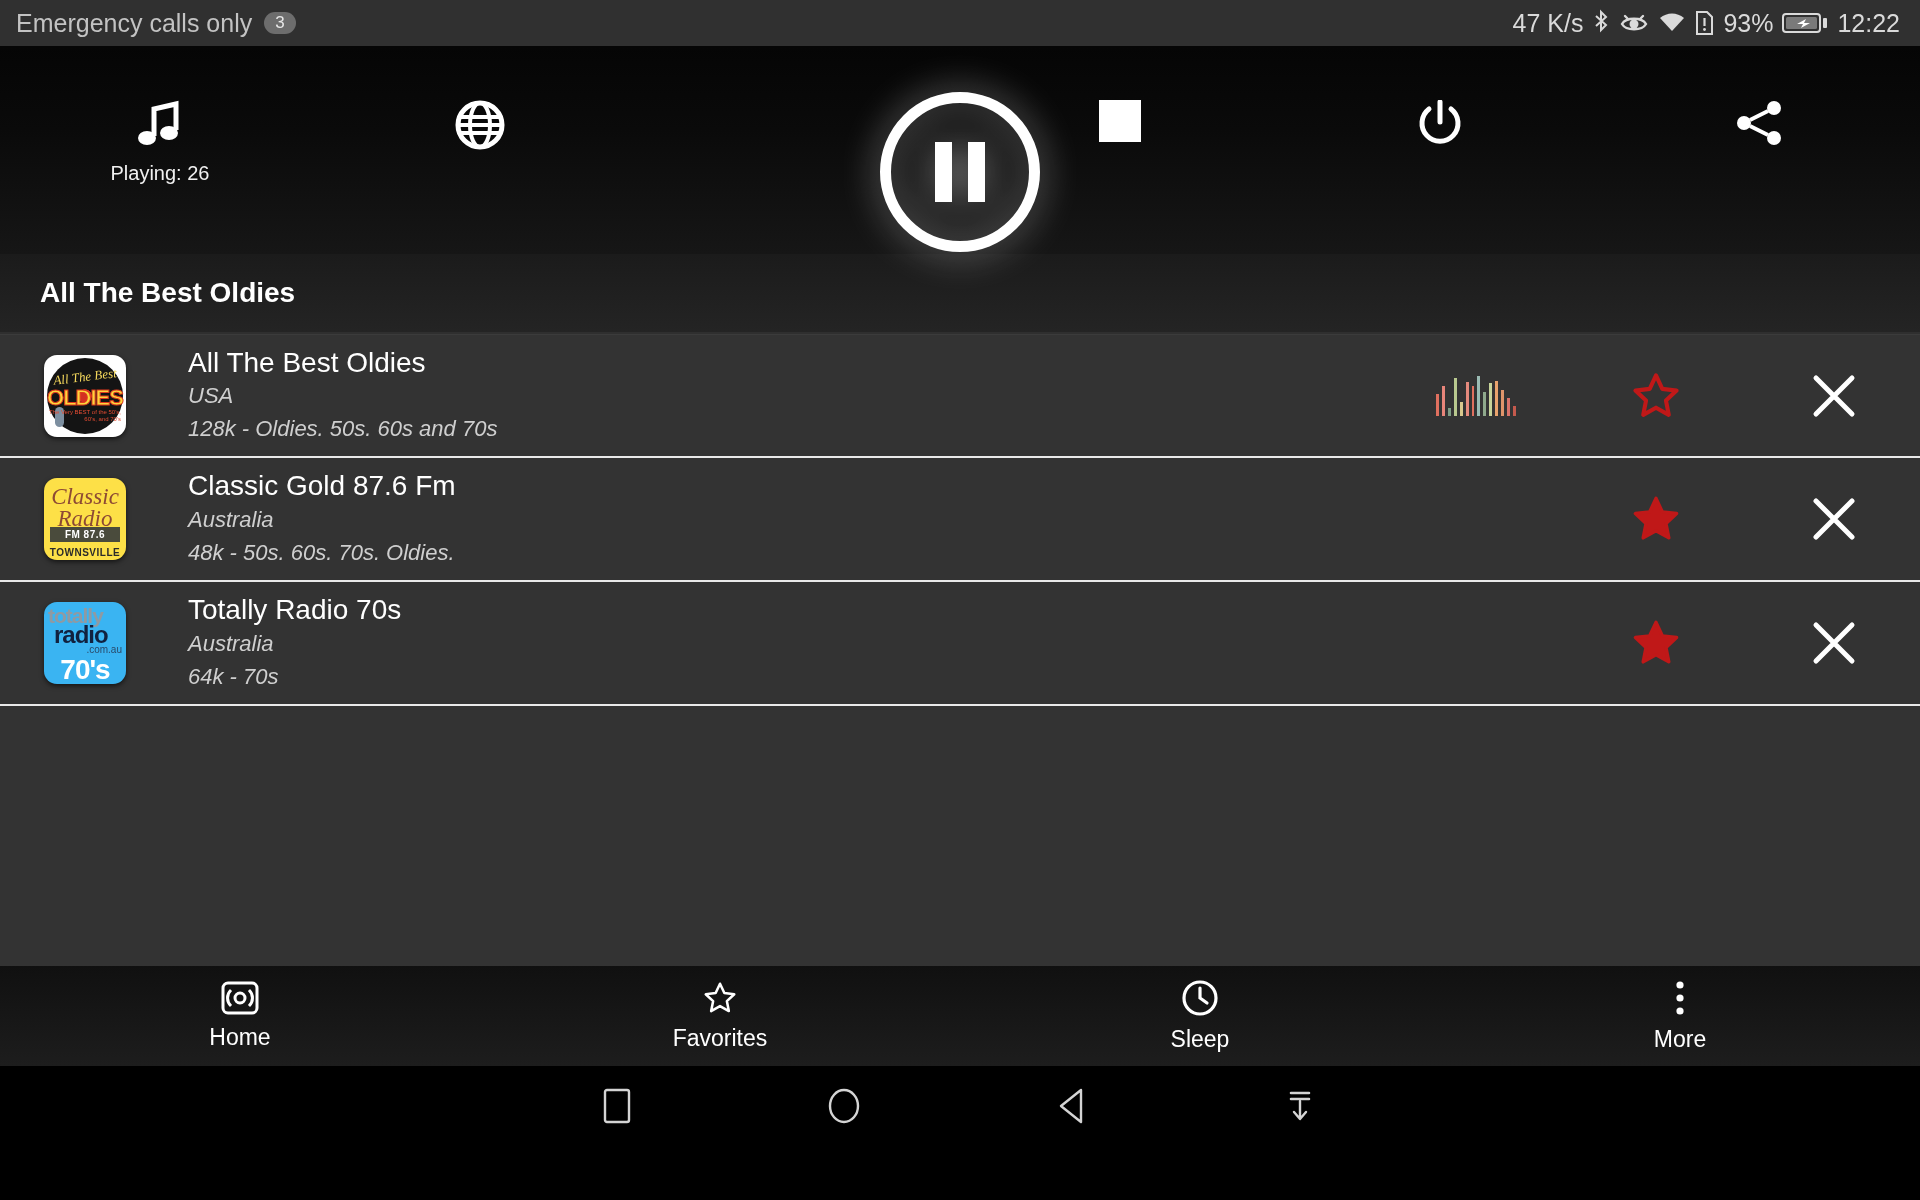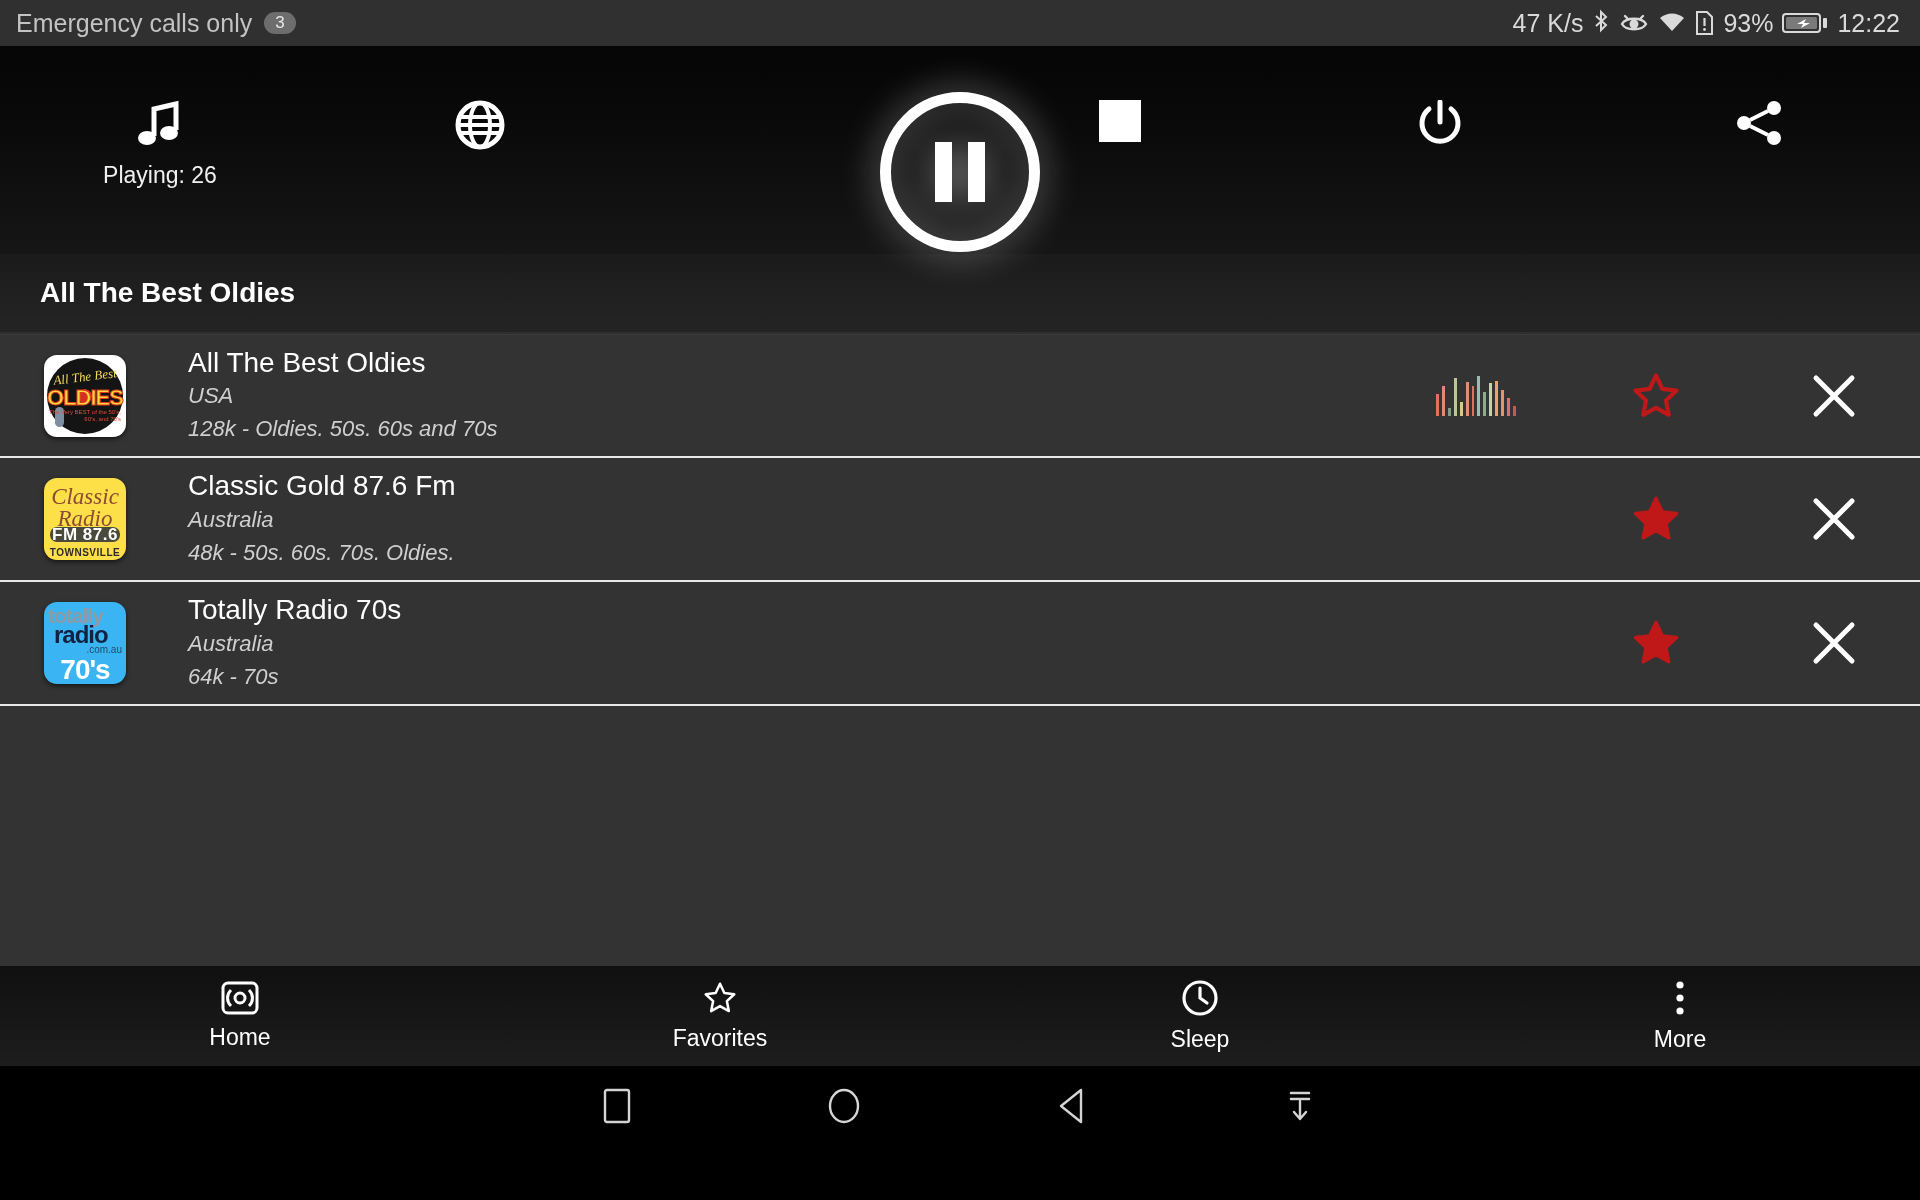--- a/index.html
+++ b/index.html
@@ -15,21 +15,21 @@
     padding:2px 11px 3px; line-height:1; }
   .sb-right { display:flex; align-items:center; gap:9px; color:#dadada; font-size:25px; }
   .sb-right svg { display:block; }
 
   
   .player { position:relative; height:208px;
     background:linear-gradient(180deg,#050505 0%,#0a0a0a 40%,#161616 100%); }
   .ctrl-row { position:absolute; inset:0; display:flex; align-items:flex-start; }
   .ctrl { flex:1; display:flex; flex-direction:column; align-items:center; padding-top:54px; }
   .ctrl svg { display:block; }
-  .playing-label { color:#f0f0f0; font-size:23px; margin-top:12px; white-space:nowrap; }
+  .playing-label { color:#f0f0f0; font-size:20px; margin-top:12px; white-space:nowrap; }
   .bigbtn { position:absolute; left:50%; top:46px; transform:translateX(-50%);
     width:160px; height:160px; border-radius:50%;
     display:flex; align-items:center; justify-content:center;
     filter:drop-shadow(0 0 18px rgba(255,255,255,.55)); }
   .bigbtn .ring { position:absolute; inset:0; border-radius:50%;
     border:11px solid #fff; }
   .bars { display:flex; gap:16px; position:relative; }
   .bars i { display:block; width:17px; height:60px; background:#fff; }
 
   
@@ -68,22 +68,22 @@
     text-align:right; line-height:1.2; }
   .lg-oldies .mic { position:absolute; left:11px; bottom:10px; width:9px; height:20px;
     border-radius:5px; background:#7d8fa0; }
 
   .lg-gold { background:#fde047; }
   .lg-gold .c1,.lg-gold .c2 { position:absolute; left:0; right:0; text-align:center;
     font-family:"Liberation Serif",serif; font-style:italic; color:#8d4a34; }
   .lg-gold .c1 { top:6px; font-size:23px; }
   .lg-gold .c2 { top:28px; font-size:23px; }
   .lg-gold .band { position:absolute; left:6px; right:6px; bottom:18px; height:15px;
-    background:#4a4b3c; color:#fff; font-size:17px; font-weight:bold;
-    display:flex; align-items:center; justify-content:center; letter-spacing:.5px;border-radius:7px; }
+    background:#4a4b3c; color:#fff; font-size:10px; font-weight:bold;
+    display:flex; align-items:center; justify-content:center; letter-spacing:.5px; }
   .lg-gold .town { position:absolute; left:0; right:0; bottom:2px; text-align:center;
     font-size:10px; font-weight:bold; color:#2b2b2b; letter-spacing:.5px; }
 
   .lg-totally { background:#3ab4f2; }
   .lg-totally .t1 { position:absolute; left:4px; top:2px; font-size:21px; font-weight:bold;
     color:#8f9aa3; letter-spacing:-1px; }
   .lg-totally .t2 { position:absolute; left:10px; top:19px; font-size:24px; font-weight:bold;
     color:#11213f; letter-spacing:-1px; }
   .lg-totally .t3 { position:absolute; right:4px; top:42px; font-size:10px; font-weight:normal;
     color:#2a4a6a; }

